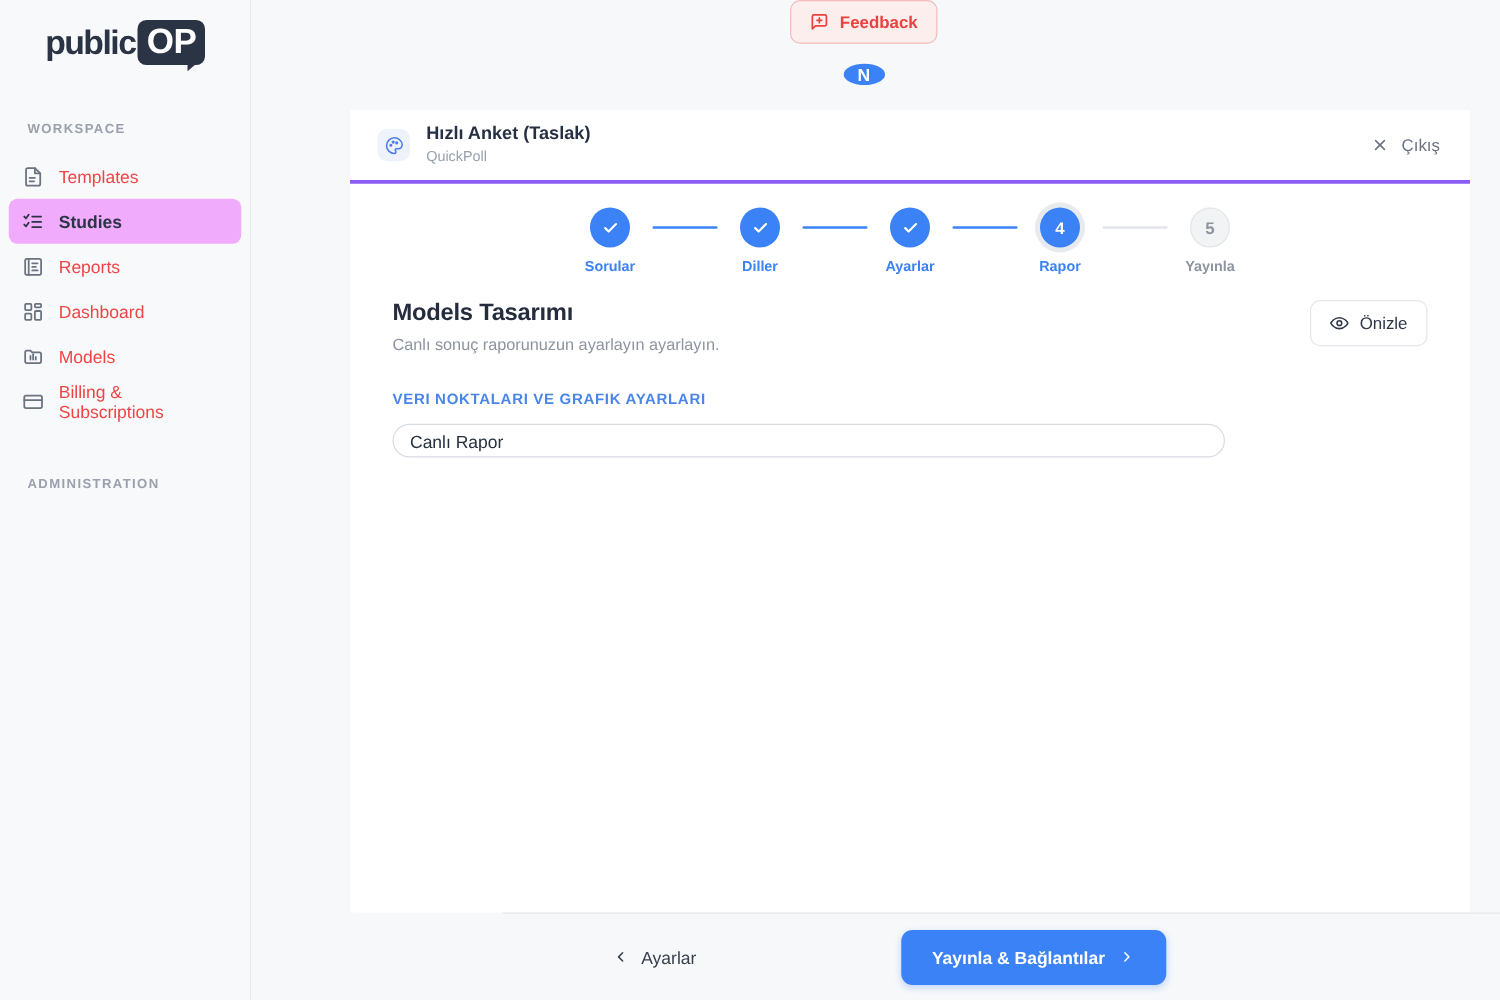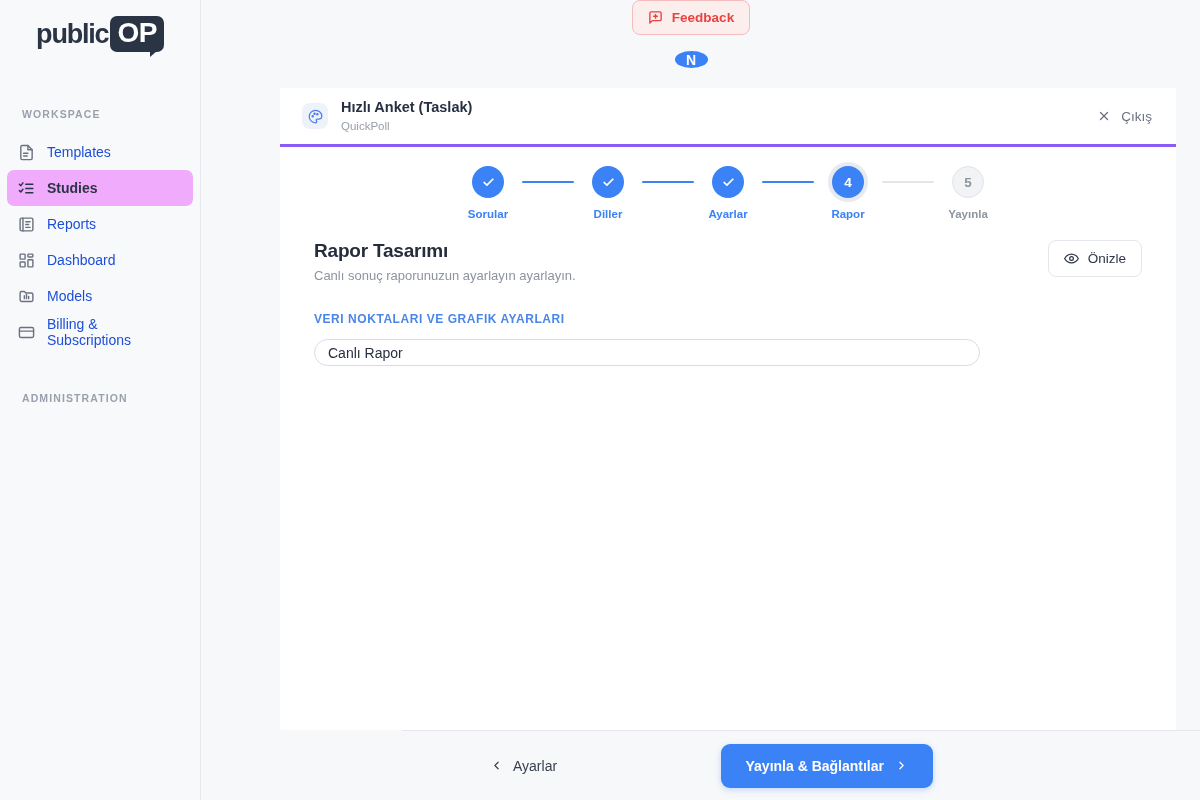--- a/index.html
+++ b/index.html
@@ -45,30 +45,30 @@
     width: 0; height: 0;
     border-left: 7px solid #2b3445;
     border-bottom: 6px solid transparent;
   }
 
   .section-label {
     font-size: 10.5px; font-weight: 600; letter-spacing: 1.1px;
     color: #9aa1ad; text-transform: uppercase;
     padding: 0 0 0 22px;
   }
-  .ws-label { margin-top: 40px; margin-bottom: 14px; }
+  .ws-label { margin-top: 29px; margin-bottom: 14px; }
   .admin-label { margin-top: 42px; }
 
   .nav { padding: 0 7px; }
   .nav-item {
     display: flex; align-items: center; gap: 12px;
     height: 36px;
     padding: 0 11px;
     border-radius: 7px;
-    color: #1d4ed8;
+    color: #ef4444;
     font-size: 14px;
     cursor: pointer;
     margin-bottom: 0px;
   }
   .nav-item + .nav-item { margin-top: 0px; }
   .nav-item.active { background: #f0abfc; color: #2b3445; font-weight: 700; }
   .nav-ico { width: 17px; height: 17px; flex: 0 0 17px; color: #6b7280; display:block; }
   .nav-item.active .nav-ico { color: #2b3445; }
 
   
@@ -406,21 +406,21 @@
         <div class="step todo">
           <div class="step-circle">5</div>
           <div class="step-label">Yayınla</div>
         </div>
 
       </div>
 
       <div class="panel">
         <div class="panel-head">
           <div>
-            <div class="panel-title">Rapor Tasarımı</div>
+            <div class="panel-title">Models Tasarımı</div>
             <div class="panel-sub">Canlı sonuç raporunuzun ayarlayın ayarlayın.</div>
           </div>
           <div class="panel-head-spacer"></div>
           <div class="preview-btn">
             <span>
               <svg class="preview-ico" viewBox="0 0 24 24" fill="none" stroke="currentColor" stroke-width="2" stroke-linecap="round" stroke-linejoin="round">
                 <path d="M1 12s4-7 11-7 11 7 11 7-4 7-11 7-11-7-11-7z"></path>
                   <circle cx="12" cy="12" r="3"></circle>
               </svg>
             </span>

